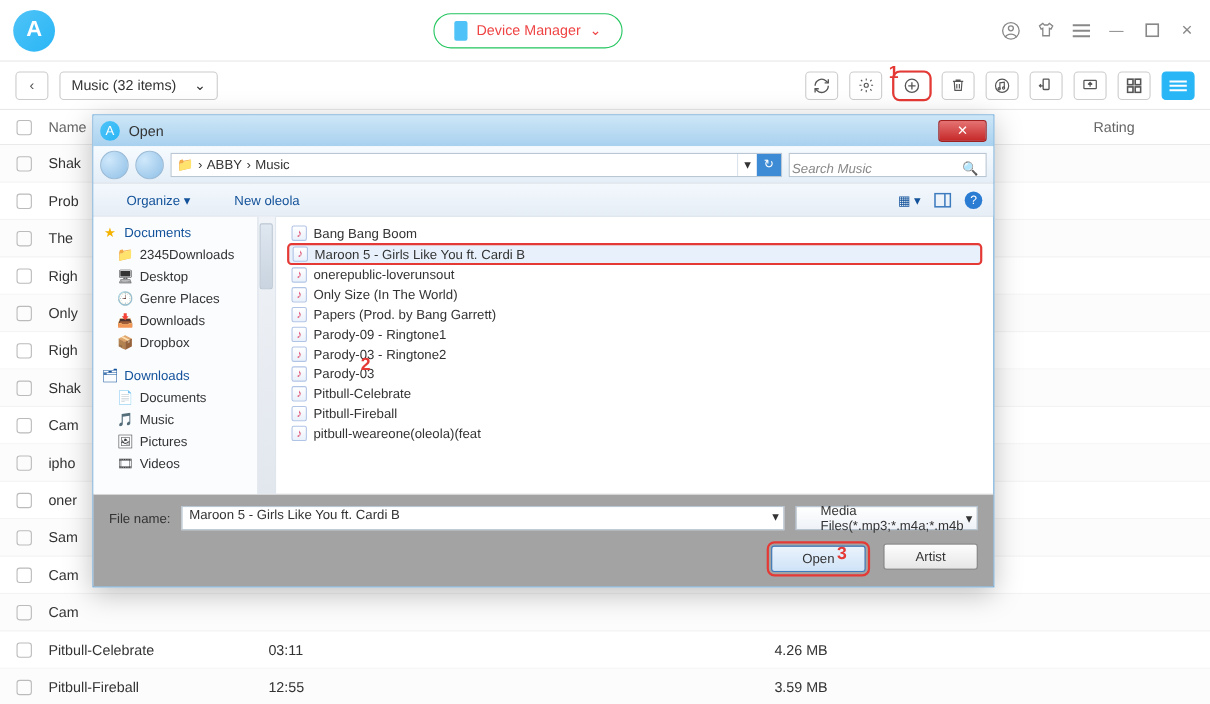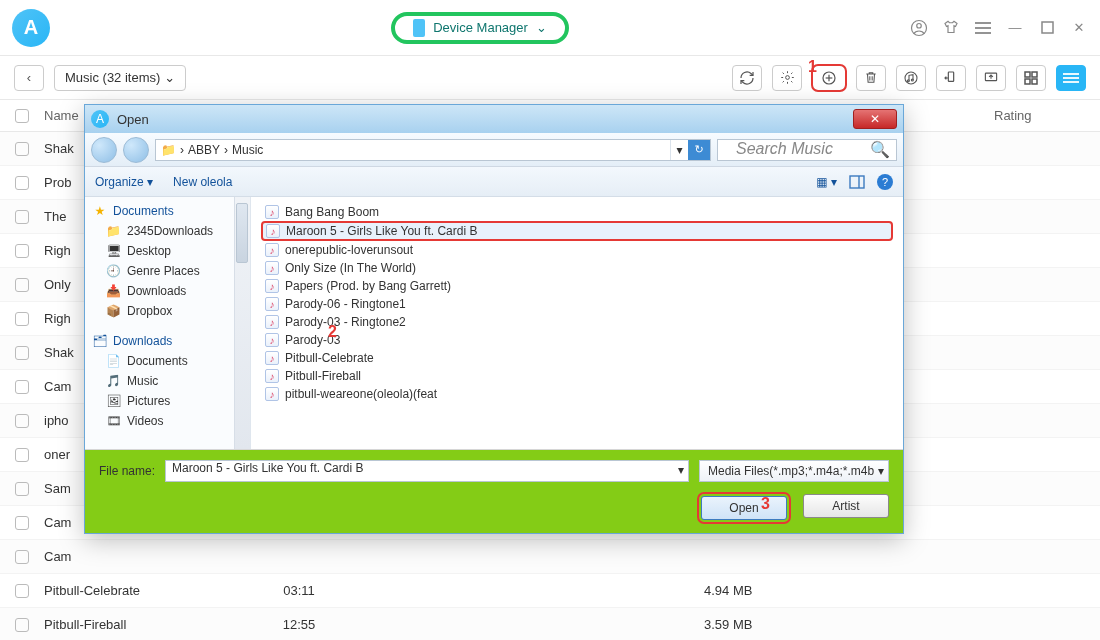--- a/index.html
+++ b/index.html
@@ -1,80 +1,80 @@
 <!DOCTYPE html>
 <html><head>
 <meta charset="utf-8">
 <style>
 * { box-sizing: border-box; margin: 0; padding: 0; font-family: "Segoe UI", Arial, sans-serif; }
 body { width: 1100px; height: 640px; overflow: hidden; background: #fff; position: relative; font-size: 13px; color: #333; }
 
 .titlebar { height: 56px; border-bottom: 1px solid #e8e8e8; display: flex; align-items: center; padding: 0 12px; }
 .app-logo { width: 38px; height: 38px; border-radius: 50%; background: linear-gradient(135deg,#4fc3f7,#29b6f6); display: flex; align-items: center; justify-content: center; color: #fff; font-weight: bold; font-size: 20px; }
 .titlebar-center { flex: 1; display: flex; justify-content: center; }
-.device-pill { height: 32px; border: 4px solid #22c55e; border-radius: 16px; display: flex; align-items: center; padding: 0 18px; gap: 8px; color: #0f766e; }
+.device-pill { height: 32px; border: 1px solid #22c55e; border-radius: 16px; display: flex; align-items: center; padding: 0 18px; gap: 8px; color: #ef4444; }
 .phone-ico { width: 12px; height: 18px; border-radius: 2px; background: #4fc3f7; }
 .titlebar-right { display: flex; gap: 14px; align-items: center; color: #888; }
 .tb-ico { width: 18px; height: 18px; display: flex; align-items: center; justify-content: center; }
 
 .toolbar { height: 44px; display: flex; align-items: center; padding: 0 14px; gap: 10px; border-bottom: 1px solid #e8e8e8; }
 .sq-btn { height: 26px; min-width: 30px; border: 1px solid #ccc; border-radius: 4px; display: flex; align-items: center; justify-content: center; background: #fff; color: #555; }
-.dropdown { height: 26px; border: 1px solid #ccc; border-radius: 4px; display: flex; align-items: center; padding: 0 10px; gap: 4px; }
+.dropdown { height: 26px; border: 1px solid #ccc; border-radius: 4px; display: flex; align-items: center; padding: 0 10px; gap: 16px; }
 .toolbar-spacer { flex: 1; }
 .hl-red { outline: 2px solid #e53935; outline-offset: -1px; border-radius: 6px; }
 .marker { position: absolute; color: #e53935; font-weight: bold; font-size: 16px; }
 
 .grid-header { height: 32px; display: flex; align-items: center; border-bottom: 1px solid #e8e8e8; color: #666; }
 .col-chk { width: 44px; display: flex; justify-content: center; }
 .col-name { width: 200px; }
-.col-time { width: 110px; text-align: center; }
+.col-time { width: 110px; }
 .col-artist { width: 190px; }
 .col-album { width: 160px; }
 .col-size { width: 130px; }
 .col-genre { width: 160px; }
 .col-rating { flex: 1; }
 .chkbox { width: 14px; height: 14px; border: 1px solid #bbb; border-radius: 3px; }
 
 .grid-body .row { height: 34px; display: flex; align-items: center; border-bottom: 1px solid #f3f3f3; }
 .grid-body .row:nth-child(odd){ background:#fcfcfc; }
 .blur .col-time, .blur .col-artist, .blur .col-album, .blur .col-size, .blur .col-genre { filter: blur(3px); color:#bbb; }
 
 .dialog { position: absolute; left: 84px; top: 104px; width: 820px; height: 430px; background: #fff; border: 1px solid #6aa7d8; box-shadow: 0 6px 24px rgba(0,0,0,.25); display: flex; flex-direction: column; }
 .dlg-title { height: 28px; background: linear-gradient(#cde6f7,#a8d1ef); display: flex; align-items: center; padding: 0 6px; gap: 8px; font-size: 13px; }
 .dlg-title .mini-logo { width: 18px; height: 18px; border-radius: 50%; background: linear-gradient(135deg,#4fc3f7,#29b6f6); color:#fff; font-size:12px; display:flex; align-items:center; justify-content:center;}
 .dlg-close { margin-left: auto; width: 44px; height: 20px; background: linear-gradient(#e57373,#c62828); border-radius: 3px; color:#fff; display:flex; align-items:center; justify-content:center; font-size:12px; border:1px solid #a02020;}
 .dlg-nav { height: 34px; background: linear-gradient(#f7fbff,#e4eef7); border-bottom:1px solid #cfd8e3; display:flex; align-items:center; padding:0 6px; gap:6px; }
 .navcircle { width:26px; height:26px; border-radius:50%; background: radial-gradient(circle at 30% 30%,#cfe8fb,#8fbfe6); border:1px solid #9bbbd6; }
 .crumb { height:22px; border:1px solid #b9c6d3; background:#fff; flex:1; display:flex; align-items:center; padding:0 6px; font-size:12px; gap:4px; position:relative; }
 .crumb .drop { position:absolute; right:22px; top:0; height:100%; width:18px; display:flex; align-items:center; justify-content:center; border-left:1px solid #dbe3ec;}
 .crumb .refresh { position:absolute; right:0; top:0; height:100%; width:22px; background:#3d8bd4; color:#fff; display:flex; align-items:center; justify-content:center; font-size:11px;}
-.searchbox { width:180px; height:22px; border:1px solid #b9c6d3; background:#fff; display:flex; align-items:flex-start; padding:0 18px; font-size:16px; color:#888; font-style:italic; position:relative;}
+.searchbox { width:180px; height:22px; border:1px solid #b9c6d3; background:#fff; display:flex; align-items:flex-end; padding:0 2px; font-size:12px; color:#888; font-style:italic; position:relative;}
 .searchbox .mag { position:absolute; right:6px; color:#3d8bd4; font-style:normal;}
 .dlg-tool { height:30px; background: linear-gradient(#f3f8fd,#e6eef6); border-bottom:1px solid #d4dde7; display:flex; align-items:center; padding:0 10px; gap:20px; font-size:12px; }
-.dlg-tool .link { color:#13529a; }
+.dlg-tool .link { color:#13529a;margin-left:20px; }
 .dlg-tool .right { margin-left:auto; display:flex; gap:12px; align-items:center; color:#13529a; }
 .help-ico{ width:16px; height:16px; border-radius:50%; background:#2b7cd3; color:#fff; display:flex; align-items:center; justify-content:center; font-size:11px;}
 .dlg-body { flex:1; display:flex; min-height:0; }
 .tree { width:166px; border-right:1px solid #dfe6ee; background:#fafcfe; overflow:hidden; padding:4px 0; font-size:12px; position:relative;}
 .tree .scrollbar{ position:absolute; right:0; top:0; width:16px; height:100%; background:linear-gradient(#f0f3f7,#e2e7ee); border-left:1px solid #d7dee7;}
 .tree .thumb{ position:absolute; right:2px; top:6px; width:12px; height:60px; background:linear-gradient(#dfe7f0,#c9d4e0); border:1px solid #b9c6d3; border-radius:2px;}
 .tree-item { display:flex; align-items:center; gap:6px; padding:3px 8px; white-space:nowrap;}
 .tree-hdr { color:#13529a; }
 .ico { width:14px; height:14px; display:inline-flex; align-items:center; justify-content:center; font-size:12px; }
 .star{ color:#f5b301;} .folder{ color:#f3c24a;}
 .filelist { flex:1; overflow:auto; padding:6px 10px; font-size:12px; }
 .fitem { display:flex; align-items:center; gap:6px; padding:2px 4px; }
 .music-ico { width:14px; height:14px; border:1px solid #b0c4e6; border-radius:2px; background:linear-gradient(#fff,#eaf1fb); display:flex; align-items:center; justify-content:center; color:#d46; font-size:10px;}
 .fitem.sel { border:2px solid #e53935; border-radius:4px; background:#e8f1fb; padding:1px 3px; }
-.dlg-foot { height:84px; background:#84cc16; border-top:1px solid #d6d6d6; padding:10px 14px 0; }
+.dlg-foot { height:84px; background:#a3a3a3; border-top:1px solid #d6d6d6; padding:10px 14px 0; }
 .fn-row{ display:flex; align-items:center; gap:10px; }
 .fn-row label{ font-size:12px; }
 .fn-input{ flex:1; height:22px; border:1px solid #b9c6d3; background:#fff; padding:0 6px; font-size:12px; position:relative;}
 .fn-input .dd{ position:absolute; right:4px; top:2px; }
-.type-sel{ width:190px; height:22px; border:1px solid #b9c6d3; background:linear-gradient(#fff,#eef2f7); font-size:12px; display:flex; align-items:center; padding:0 8px; position:relative;}
+.type-sel{ width:166px; height:22px; border:1px solid #b9c6d3; background:linear-gradient(#fff,#eef2f7); font-size:12px; display:flex; align-items:center; padding:0 22px; position:relative;}
 .type-sel .dd{ position:absolute; right:4px;}
 .btn-row{ display:flex; justify-content:flex-end; gap:14px; margin-top:12px; }
 .winbtn{ width:86px; height:24px; border:1px solid #8a8a8a; border-radius:3px; background:linear-gradient(#fdfdfd,#e6e6e6); font-size:12px; display:flex; align-items:center; justify-content:center;}
 .winbtn.primary{ border:1px solid #3d7bbf; background:linear-gradient(#eaf3fc,#cfe3f7); }
 .open-hl { outline:2px solid #e53935; border-radius:5px; padding:2px;}
 svg{display:block}
 </style>
 </head>
 <body>
 
@@ -362,21 +362,21 @@
     <div class="col-rating"></div>
     </div>
     <div class="row">
       <div class="col-chk">
         <div class="chkbox"></div>
       </div>
     <div class="col-name">Pitbull-Celebrate</div>
     <div class="col-time">03:11</div>
     <div class="col-artist"></div>
     <div class="col-album"></div>
-    <div class="col-size">4.94 MB</div>
+    <div class="col-size">4.26 MB</div>
     <div class="col-genre"></div>
     <div class="col-rating"></div>
     </div>
     <div class="row">
       <div class="col-chk">
         <div class="chkbox"></div>
       </div>
     <div class="col-name">Pitbull-Fireball</div>
     <div class="col-time">12:55</div>
     <div class="col-artist"></div>
@@ -495,21 +495,21 @@
         <div class="fitem">
           <span class="music-ico">♪</span>
           <span>Only Size (In The World)</span>
         </div>
         <div class="fitem">
           <span class="music-ico">♪</span>
           <span>Papers (Prod. by Bang Garrett)</span>
         </div>
         <div class="fitem">
           <span class="music-ico">♪</span>
-          <span>Parody-06 - Ringtone1</span>
+          <span>Parody-09 - Ringtone1</span>
         </div>
         <div class="fitem">
           <span class="music-ico">♪</span>
           <span>Parody-03 - Ringtone2</span>
         </div>
         <div class="fitem">
           <span class="music-ico">♪</span>
           <span>Parody-03</span>
         </div>
         <div class="fitem">

